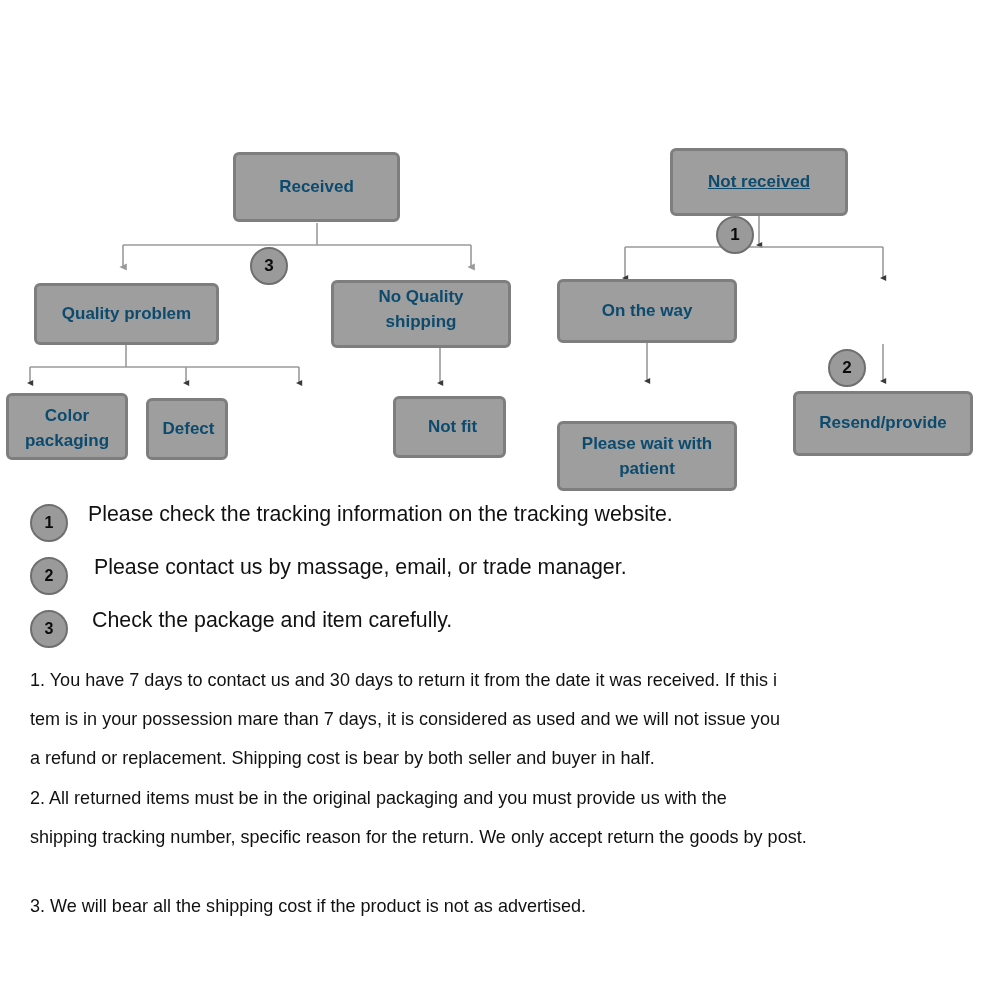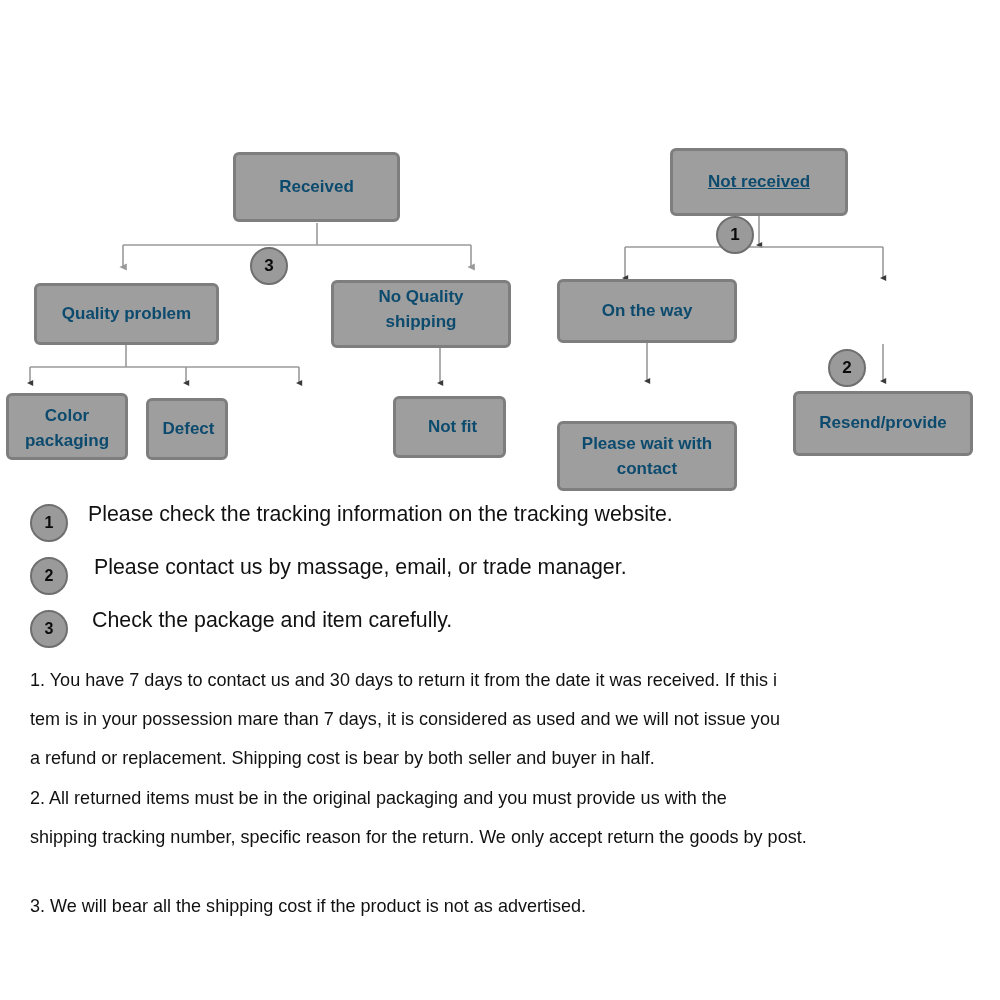--- a/index.html
+++ b/index.html
@@ -149,21 +149,21 @@
       <span class="ln">On the  way</span>
     </div>
 
 
     <div class="badge" style="left:828px;top:234px;">
       <span>2</span>
     </div>
 
     <div class="node two-line left-text" style="left:557px;top:274px;width:180px;height:70px;margin-top:32px;">
       <span class="ln">Please wait with</span>
-      <span class="ln">contact</span>
+      <span class="ln">patient</span>
     </div>
 
     <div class="node" style="left:793px;top:276px;width:180px;height:65px;">
       <span class="ln">Resend/provide</span>
     </div>
   </div>
 
   <div class="legend">
 
     <div class="lg-row">

